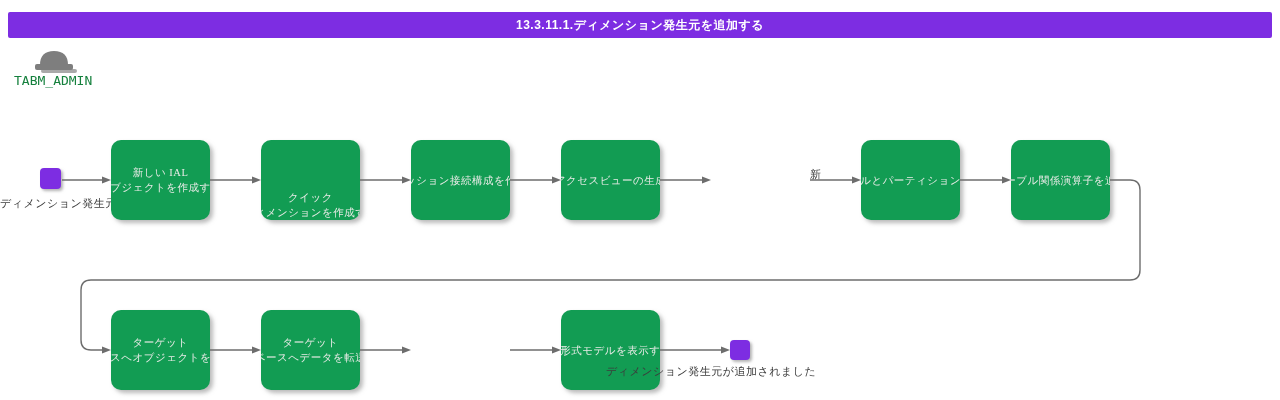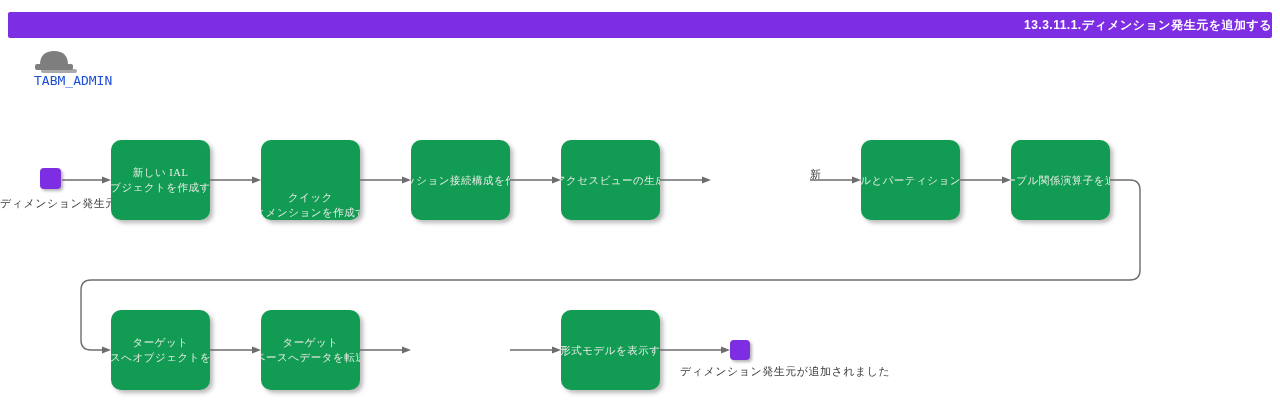--- a/index.html
+++ b/index.html
@@ -3,29 +3,29 @@
 <meta charset="utf-8">
 <style>
   html,body{margin:0;padding:0;background:#ffffff;}
   .canvas{
     position:relative;width:1280px;height:400px;background:#ffffff;overflow:hidden;
     font-family:"Liberation Serif", serif;
   }
   .title-bar{
     position:absolute;left:8px;top:12px;width:1264px;height:26px;
     background:var(--title-bg,#7d2de2);border-radius:2px;
-    display:flex;align-items:center;justify-content:flex-end;
+    display:flex;align-items:center;justify-content:center;
     color:var(--title-text,#fff);
     font-family:"Liberation Sans", sans-serif;
     font-size:12px;font-weight:bold;letter-spacing:0.5px;
   }
   .actor-label{
     position:absolute;left:14px;top:73px;width:110px;
     font-family:"DejaVu Sans Mono", monospace;
-    font-size:13px;color:#1d4ed8;text-align:left;margin-left:20px;
+    font-size:13px;color:#15803d;text-align:left;
   }
   .terminal{
     position:absolute;width:21px;height:21px;border-radius:4px;
     background:var(--terminal-bg,#7d2de2);
     box-shadow:2px 2px 3px rgba(130,130,130,0.6);
   }
   .node{
     position:absolute;width:99px;height:80px;border-radius:10px;
     background:var(--node-bg,#129c53);
     box-shadow:3px 3px 4px rgba(140,140,140,0.6);
@@ -100,21 +100,21 @@
     </div>
   <div class="node" style="left:261px;top:310px;">
       <span>ターゲット
 ベースへデータを転送</span>
     </div>
   <div class="node" style="left:561px;top:310px;">
       <span>表形式モデルを表示する</span>
     </div>
 
   <div class="terminal" style="left:730px;top:340px;width:20px;height:20px;"></div>
-  <div class="flow-label" style="left:680px;top:364px;text-align:center;">ディメンション発生元が追加されました</div>
+  <div class="flow-label" style="left:606px;top:364px;text-align:center;">ディメンション発生元が追加されました</div>
 
   <svg class="connectors" width="1280" height="400" viewBox="0 0 1280 400">
 
     <path d="M62,180 H102"></path>
       <polygon points="111,180 102,176.5 102,183.5"></polygon>
     <path d="M210,180 H252"></path>
       <polygon points="261,180 252,176.5 252,183.5"></polygon>
     <path d="M360,180 H402"></path>
       <polygon points="411,180 402,176.5 402,183.5"></polygon>
     <path d="M510,180 H552"></path>

